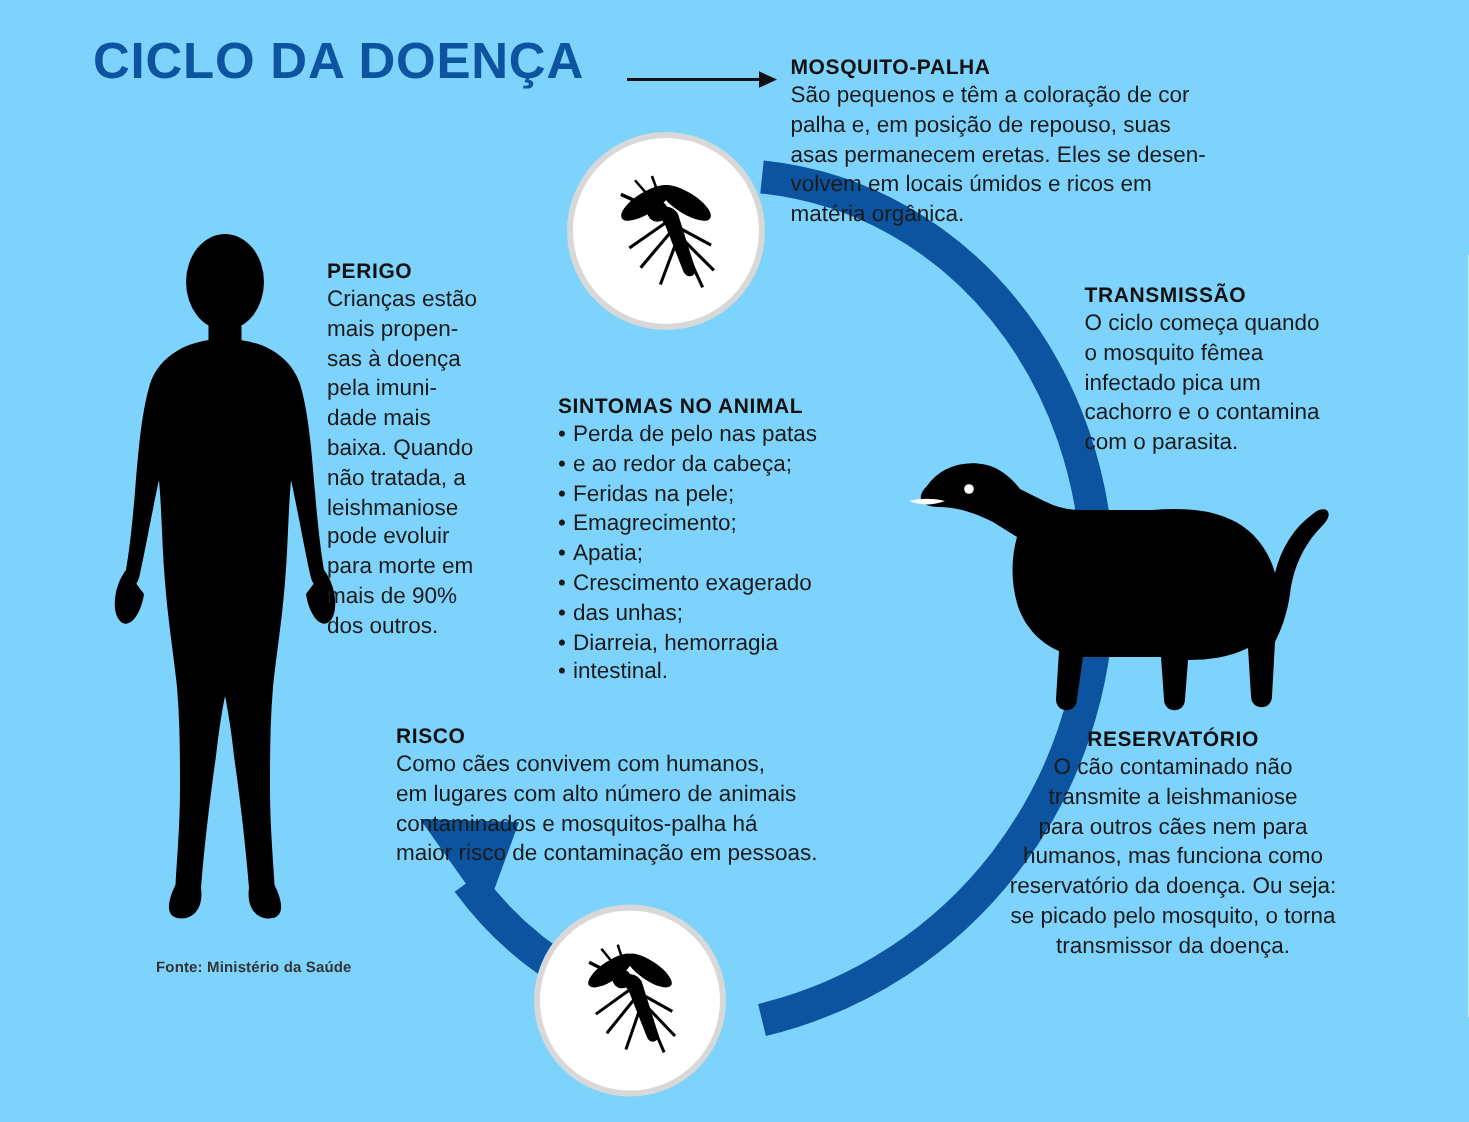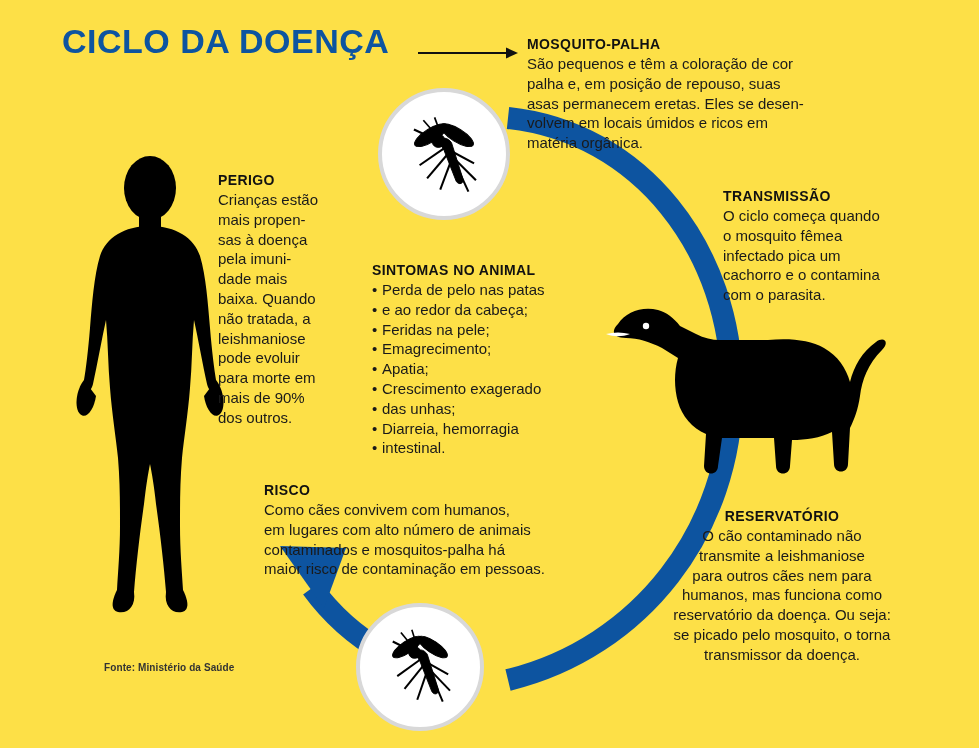--- a/index.html
+++ b/index.html
@@ -8,21 +8,21 @@
     background: #ffffff;
   }
   body {
     font-family: "Liberation Sans", sans-serif;
     color: #1a1a1a;
   }
   #canvas {
     position: relative;
     width: 979px;
     height: 748px;
-    background: #fde047;
+    background: #7dd3fc;
     overflow: hidden;
   }
 
   
   #title {
     position: absolute;
     left: 62px;
     top: 22px;
     font-size: 34px;
     font-weight: bold;
@@ -78,21 +78,21 @@
     border-radius: 50%;
     background: #ffffff;
     border: 4px solid #d8d8d8;
     box-sizing: border-box;
   }
 
   
   #source {
     position: absolute;
     left: 86px;
-    top: 662px;
+    top: 640px;
     font-size: 10px;
     font-weight: bold;
     color: #333333;
     letter-spacing: 0.1px;
     padding-left: 18px;
   }
 
   svg { display: block; }
 </style>
 </head>
@@ -260,21 +260,21 @@
     <div class="heading">TRANSMISSÃO</div>
     <div class="body">
       <span class="line">O ciclo começa quando</span>
       <span class="line">o mosquito fêmea</span>
       <span class="line">infectado pica um</span>
       <span class="line">cachorro e o contamina</span>
       <span class="line">com o parasita.</span>
     </div>
   </div>
 
-  <div class="block center-text" style="left:612px; top:484px; width:340px;margin-top:24px;">
+  <div class="block center-text" style="left:612px; top:484px; width:340px;">
     <div class="heading">RESERVATÓRIO</div>
     <div class="body">
       <span class="line">O cão contaminado não</span>
       <span class="line">transmite a leishmaniose</span>
       <span class="line">para outros cães nem para</span>
       <span class="line">humanos, mas funciona como</span>
       <span class="line">reservatório da doença. Ou seja:</span>
       <span class="line">se picado pelo mosquito, o torna</span>
       <span class="line">transmissor da doença.</span>
     </div>

